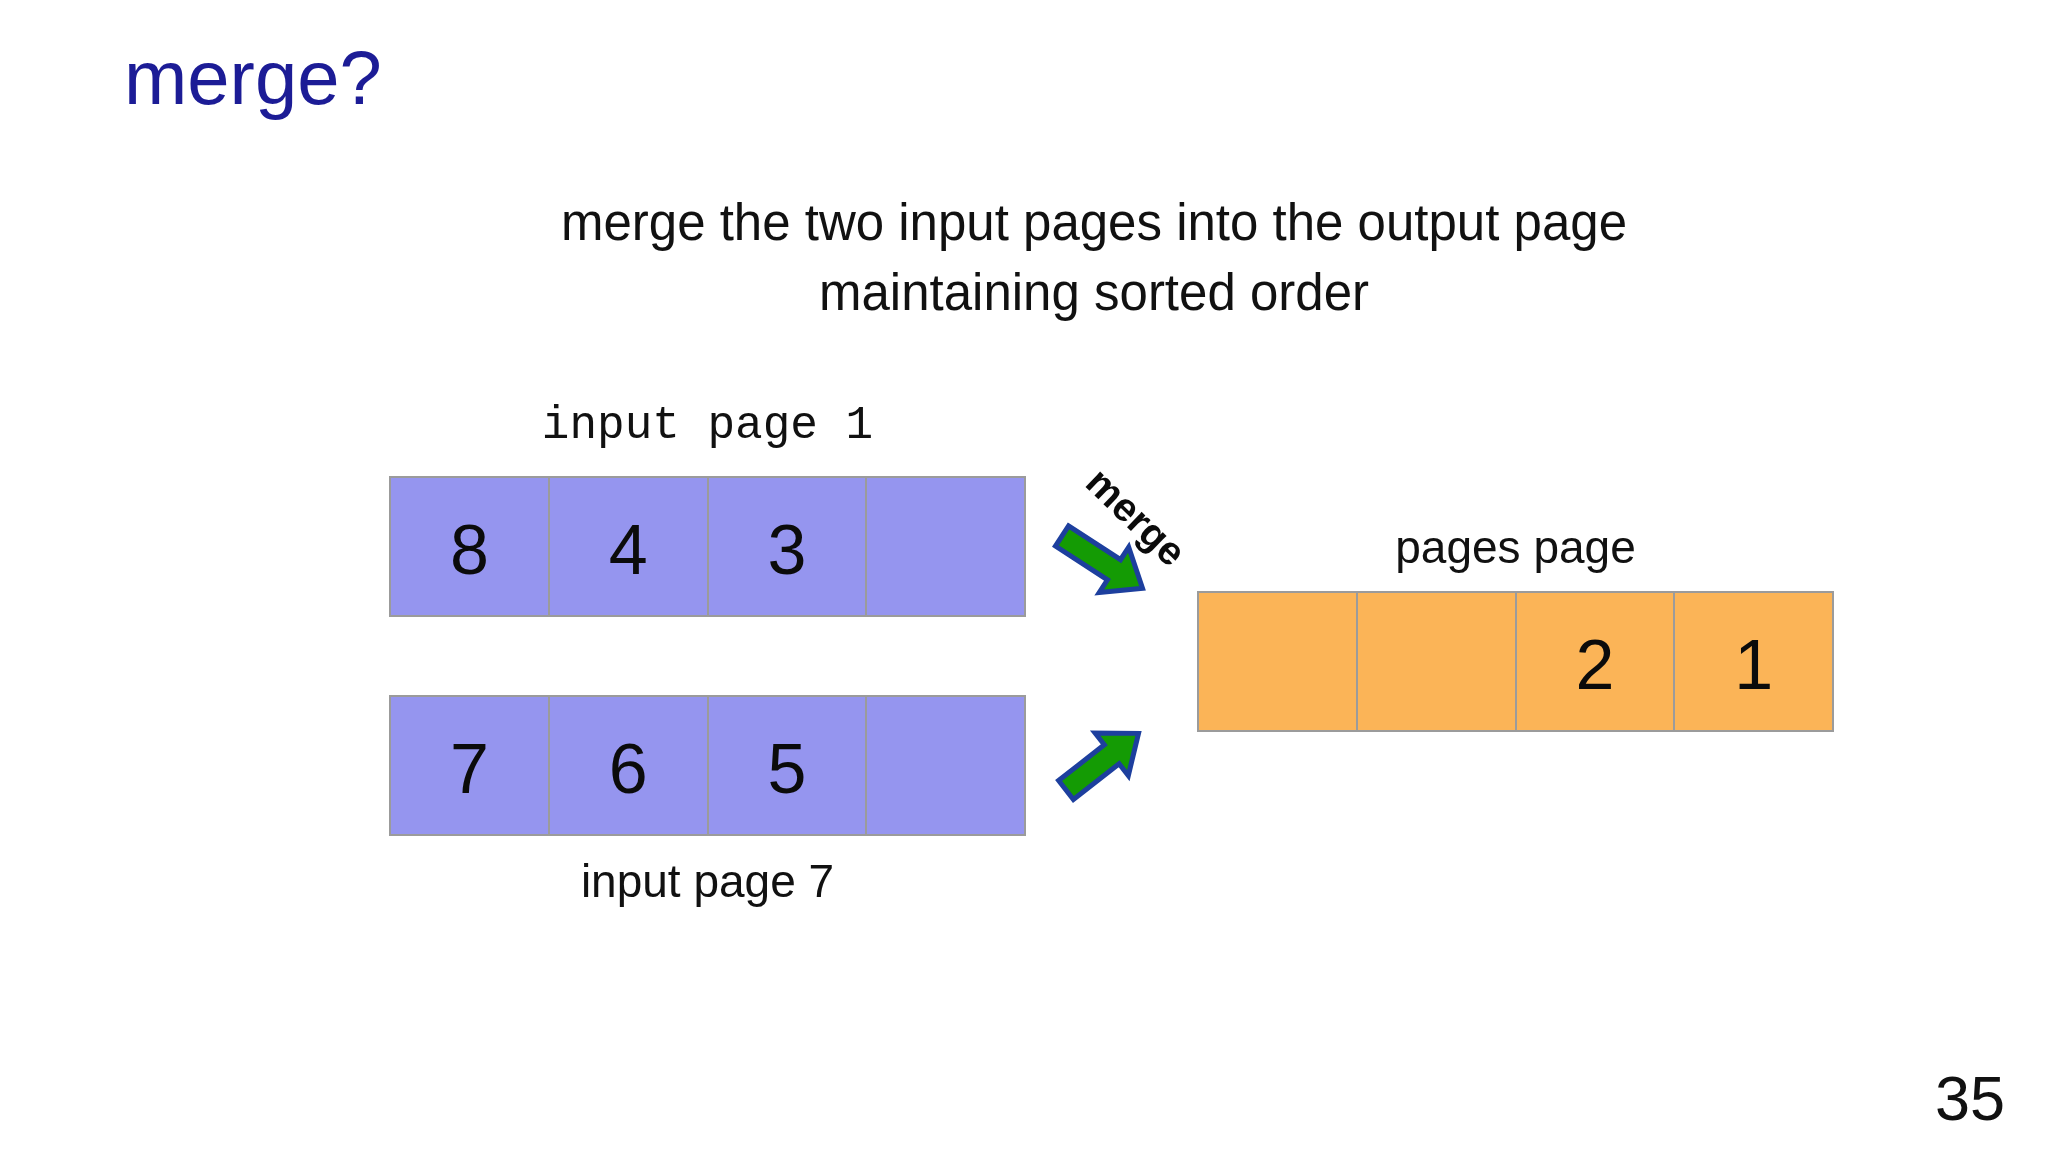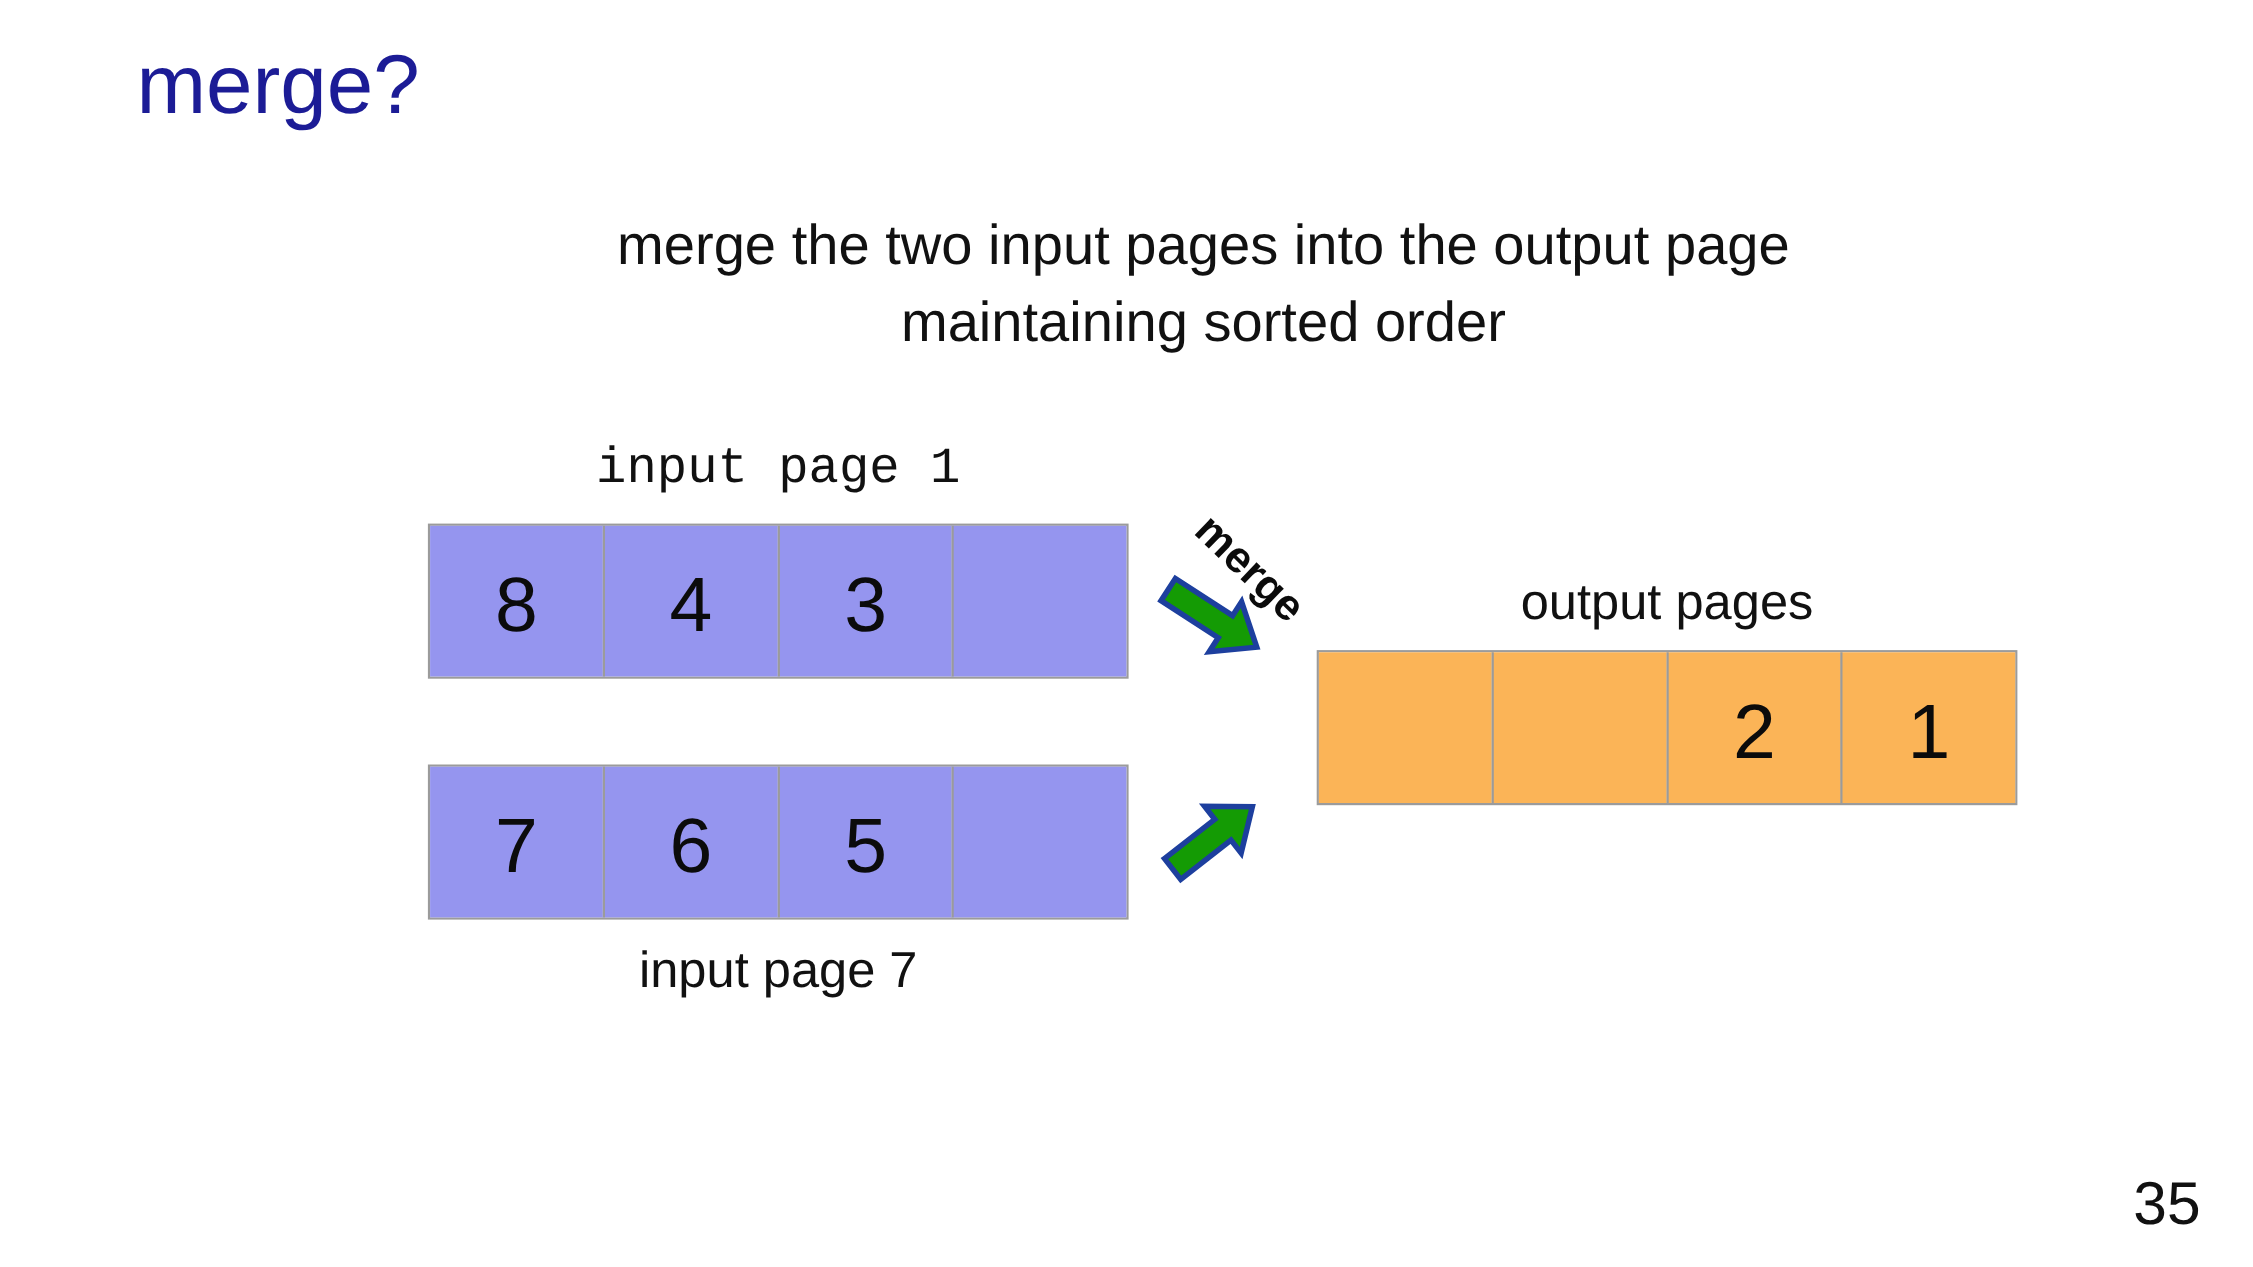--- a/index.html
+++ b/index.html
@@ -79,21 +79,21 @@
     font-weight: bold;
     color: #0b0b0b;
     white-space: nowrap;
   }
   .page-number {
     position: absolute;
     left: 1874px;
     top: 1062px;
     width: 120px;
     text-align: center;
-    font-size: 55px;
+    font-size: 63px;
     color: var(--text-black, #111);
   }
   #arrow-overlay {
     position: absolute;
     left: 0;
     top: 0;
     width: 2048px;
     height: 1152px;
     pointer-events: none;
   }
@@ -121,21 +121,21 @@
 
   <div class="page-row" id="row-input2">
     <div class="cell purple">7</div>
     <div class="cell purple">6</div>
     <div class="cell purple">5</div>
     <div class="cell purple"></div>
   </div>
 
   <div class="page-label" id="label-input2">input page 7</div>
 
-  <div class="page-label" id="label-output">output pages</div>
+  <div class="page-label" id="label-output">pages page</div>
 
   <div class="page-row" id="row-output">
     <div class="cell orange"></div>
     <div class="cell orange"></div>
     <div class="cell orange">2</div>
     <div class="cell orange">1</div>
   </div>
 
   <svg id="arrow-overlay" viewBox="0 0 2048 1152" xmlns="http://www.w3.org/2000/svg">
     <g transform="translate(1026,536) rotate(33)">

